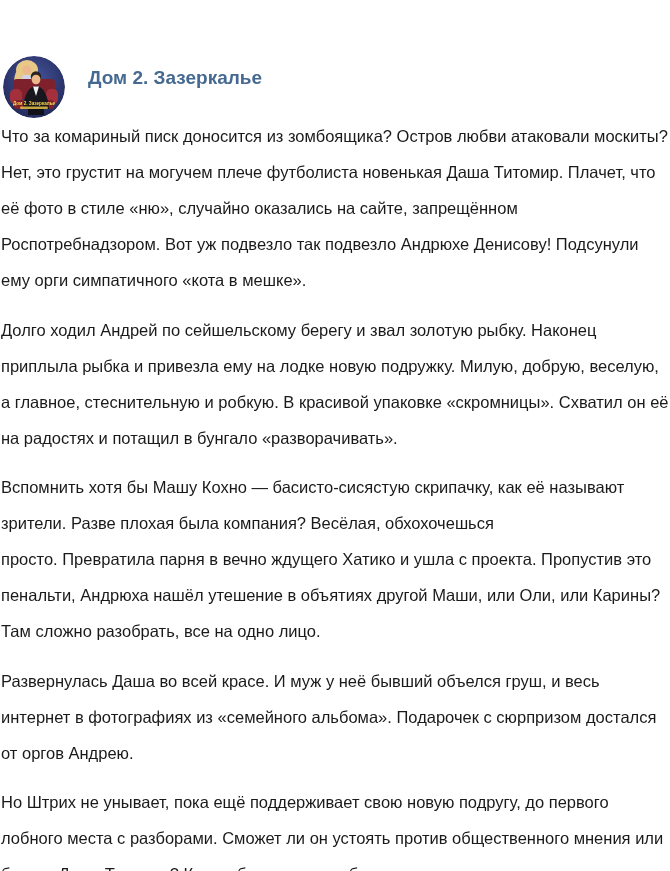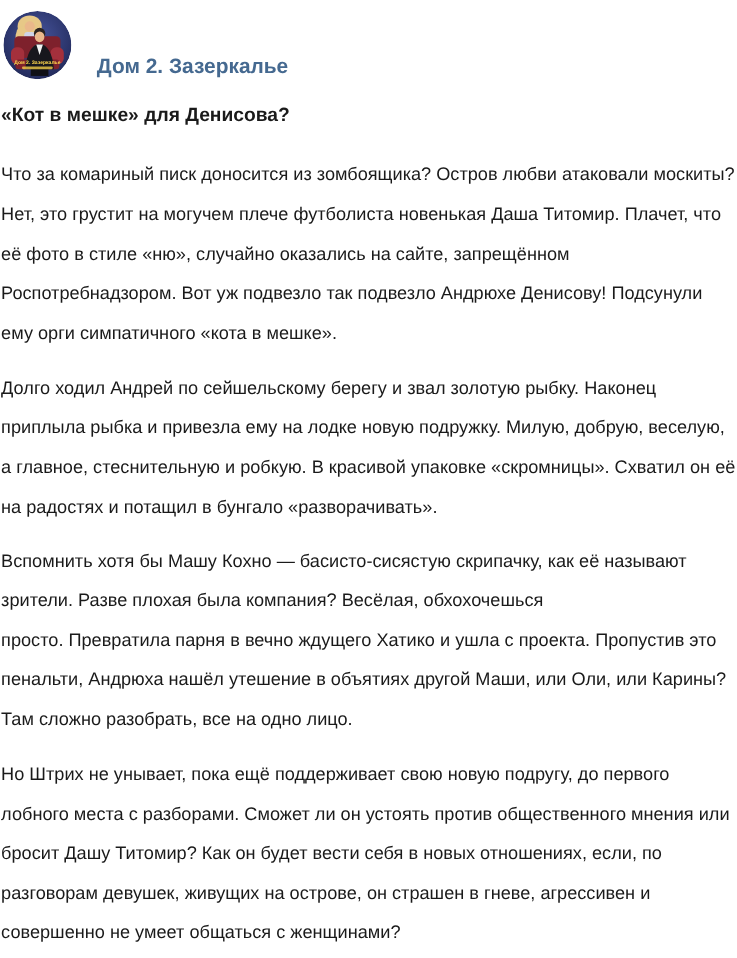--- a/index.html
+++ b/index.html
@@ -14,23 +14,24 @@
     font-family: "Liberation Sans", sans-serif;
     color: var(--body-text, #1a1a1a);
   }
   .page {
     width: 668px;
     padding: 0 1px;
     box-sizing: content-box;
   }
   .post-header {
     display: flex;
-    align-items: flex-end;
-    padding: 10px 0 0 2px;
+    align-items: flex-start;
+    padding: 20px 0 0 2px;
     height: 62px;
+    margin-top: 36px;
   }
   .avatar {
     width: 62px;
     height: 62px;
     border-radius: 50%;
     overflow: hidden;
     flex: 0 0 auto;
     cursor: pointer;
   }
   .avatar svg { display: block; }
@@ -100,23 +101,23 @@
         </g>
 
         <text x="31" y="48.5" text-anchor="middle" font-size="4.6" font-weight="bold" fill="var(--avatar-caption, #ffd84d)" font-family="Liberation Sans, sans-serif">Дом 2. Зазеркалье</text>
         <rect x="17" y="50.5" width="28" height="2.4" rx="1.2" opacity="0.75" fill="var(--avatar-caption, #ffd84d)"></rect>
       </svg>
     </div>
 
     <a class="community-name">Дом 2. Зазеркалье</a>
   </div>
 
-  <h1 class="post-title">«Кот в мешке» для Денисова?</h1>
 
   <div>
       <p class="body-p">Что за комариный писк доносится из зомбоящика? Остров любви атаковали москиты? Нет, это грустит на могучем плече футболиста новенькая Даша Титомир. Плачет, что её фото в стиле «ню», случайно оказались на сайте, запрещённом Роспотребнадзором. Вот уж подвезло так подвезло Андрюхе Денисову! Подсунули ему орги симпатичного «кота в мешке».</p>
       <p class="body-p">Долго ходил Андрей по сейшельскому берегу и звал золотую рыбку. Наконец приплыла рыбка и привезла ему на лодке новую подружку. Милую, добрую, веселую, а главное, стеснительную и робкую. В красивой упаковке «скромницы». Схватил он её на радостях и потащил в бунгало «разворачивать».</p>
       <p class="body-p">Вспомнить хотя бы Машу Кохно — басисто-сисястую скрипачку, как её называют зрители. Разве плохая была компания? Весёлая, обхохочешься
 просто. Превратила парня в вечно ждущего Хатико и ушла с проекта. Пропустив это пенальти, Андрюха нашёл утешение в объятиях другой Маши, или Оли, или Карины? Там сложно разобрать, все на одно лицо.</p>
+      <p class="body-p">Развернулась Даша во всей красе. И муж у неё бывший объелся груш, и весь интернет в фотографиях из «семейного альбома». Подарочек с сюрпризом достался от оргов Андрею.</p>
       <p class="body-p">Но Штрих не унывает, пока ещё поддерживает свою новую подругу, до первого лобного места с разборами. Сможет ли он устоять против общественного мнения или бросит Дашу Титомир? Как он будет вести себя в новых отношениях, если, по разговорам девушек, живущих на острове, он страшен в гневе, агрессивен и совершенно не умеет общаться с женщинами?</p>
     </div>
 
 </div>
 
 </body></html>

